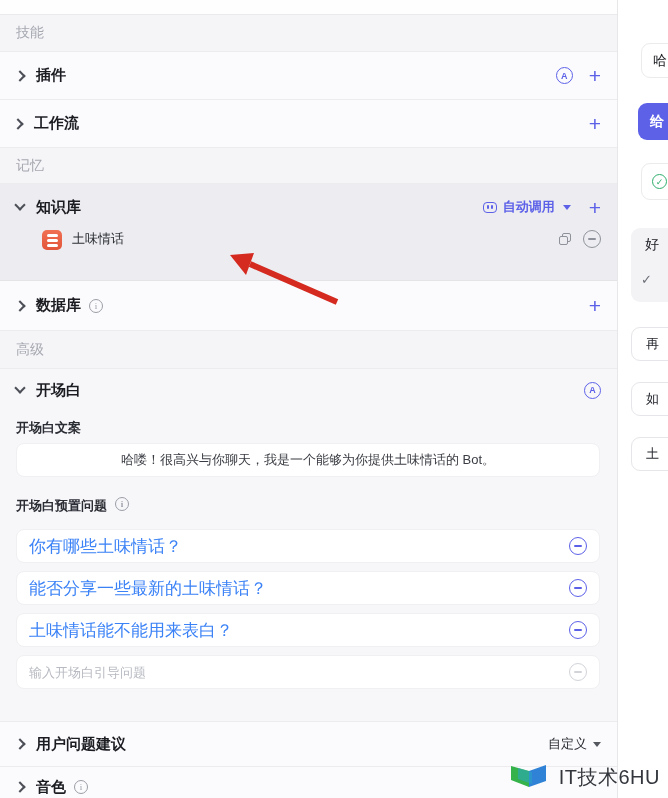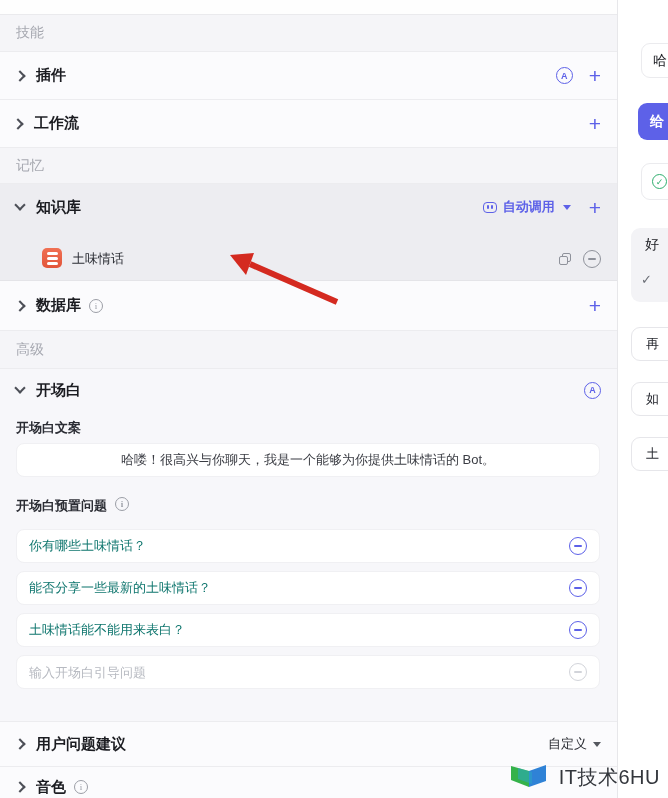--- a/index.html
+++ b/index.html
@@ -34,21 +34,21 @@
   
   .kb-block { background:#ededf1; border-bottom:1px solid #e4e4e8; }
   .kb-head { height:46px; display:flex; align-items:center; padding:0 16px; }
   .auto-invoke { display:flex; align-items:center; gap:6px; color:#5d61e8; font-size:13px; font-weight:600; cursor:pointer; }
   .robot { position:relative; width:14px; height:11px; border:1.5px solid #5d61e8; border-radius:4px; }
   .robot:before, .robot:after { content:""; position:absolute; top:2px; width:1.8px; height:4.5px;
       background:#5d61e8; border-radius:1px; }
   .robot:before { left:3px; } .robot:after { right:3px; }
   .caret-down { width:0; height:0; border-left:4px solid transparent; border-right:4px solid transparent;
       border-top:5px solid #5d61e8; margin-left:2px; }
-  .kb-item { height:50px; display:flex; align-items:flex-end; padding:0 16px 12px 42px; }
+  .kb-item { height:50px; display:flex; align-items:flex-start; padding:0 16px 12px 42px; }
   .kb-icon { width:20px; height:20px; border-radius:5px; background:linear-gradient(180deg,#f07053,#e2553a);
       display:flex; flex-direction:column; align-items:center; justify-content:center; gap:2px; flex:none; }
   .kb-icon i { display:block; width:11px; height:3px; background:#fff; border-radius:2px; }
   .kb-name { font-size:13px; color:#2a2c33; margin-left:10px; }
   .ghost-icons { display:flex; align-items:center; gap:12px; }
   .copy-icon { position:relative; width:12px; height:12px; cursor:pointer; }
   .copy-icon b { position:absolute; width:9px; height:9px; border:1.4px solid #8f929b; border-radius:2px; background:transparent; }
   .copy-icon b.b1 { right:0; top:0; } .copy-icon b.b2 { left:0; bottom:0; background:#ededf1; }
   .minus-circle { width:18px; height:18px; border:1.5px solid #5d61e8; border-radius:50%;
       display:flex; align-items:center; justify-content:center; cursor:pointer; flex:none; }
@@ -61,21 +61,21 @@
   .opening-head { height:42px; display:flex; align-items:center; padding:0 16px; }
   .field-label { display:flex; font-size:13px; font-weight:700; color:#2b2d34;
       padding:8px 16px 6px; }
   .text-input { display:block; width:584px; margin:0 16px; height:34px; background:#fff; border:1px solid #f0f0f3;
       border-radius:8px; font-size:13px; color:#3a3c43; padding:0 12px;
       font-family:"Liberation Sans","DejaVu Sans",sans-serif;text-align:center; }
   .preset-label { margin-top:12px; }
   .q-card { width:584px; height:34px; margin:8px 16px 0; background:#fff; border:1px solid #f0f0f3;
       border-radius:8px; display:flex; align-items:center; padding:0 12px; }
   .q-card:first-of-type { margin-top:4px; }
-  .q-text { font-size:13px; color:#0f766e; flex:1; }
+  .q-text { font-size:17px; color:#3b82f6; flex:1; }
   .q-input { flex:1; border:none; outline:none; font-size:13px; color:#34363d; background:transparent;
       font-family:"Liberation Sans","DejaVu Sans",sans-serif; }
   .q-input::placeholder { color:#b7bac1; }
 
   .row.suggest { height:46px; border-top:1px solid #ececef; }
   .mode-select { display:flex; align-items:center; gap:6px; font-size:13px; color:#2a2c33; cursor:pointer; }
   .caret-dark { width:0; height:0; border-left:4px solid transparent; border-right:4px solid transparent;
       border-top:5px solid #55585f; }
   .row.voice { height:40px; border-bottom:none; }
 

